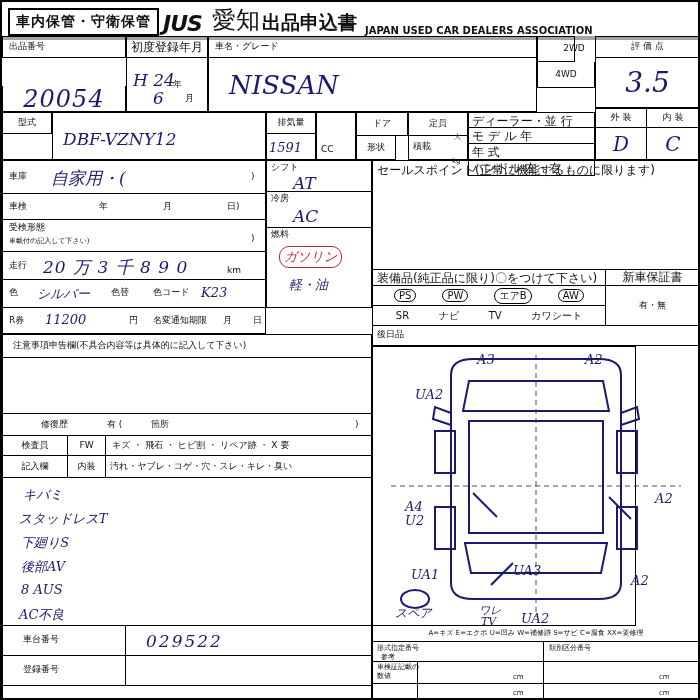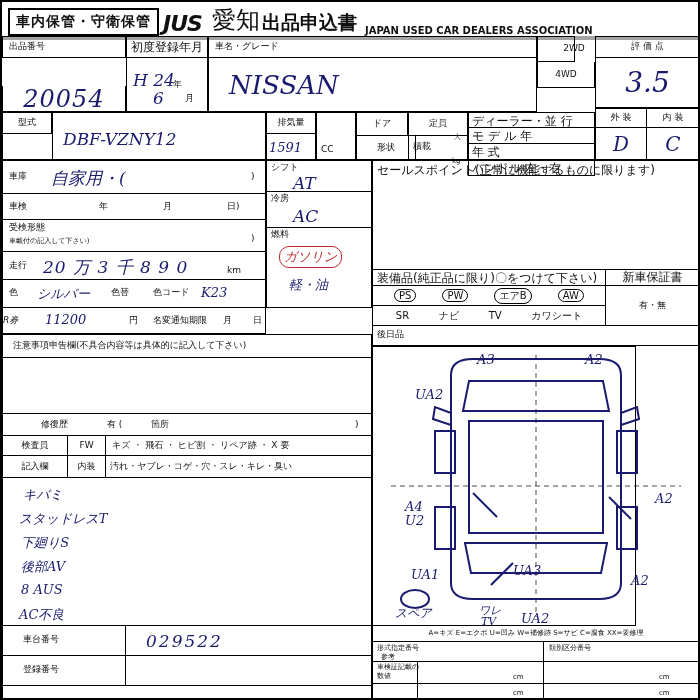--- a/index.html
+++ b/index.html
@@ -97,21 +97,21 @@
   <div class="abs bx" style="left:314px;top:110px;width:40px;height:48px;">
     <div class="lbl" style="padding:32px 0 0 4px;">CC</div>
   </div>
 
   <div class="abs bx" style="left:354px;top:110px;width:52px;height:24px;">
     <div class="lbl ctr" style="height:100%;">ドア</div>
   </div>
   <div class="abs bx" style="left:406px;top:110px;width:60px;height:24px;">
     <div class="lbl ctr" style="height:100%;">定員</div>
   </div>
-  <div class="abs bx" style="left:354px;top:134px;width:60px;height:24px;border-top:none;">
+  <div class="abs bx" style="left:354px;top:134px;width:40px;height:24px;border-top:none;">
     <div class="lbl ctr" style="height:100%;">形状</div>
   </div>
   <div class="abs bx" style="left:406px;top:134px;width:60px;height:24px;border-top:none;">
     <div class="lbl" style="padding:6px 0 0 4px;">積載</div>
   </div>
   <div class="abs" style="left:452px;top:122px;"><span class="tiny">人</span></div>
   <div class="abs" style="left:450px;top:146px;"><span class="tiny">kg</span></div>
 
   <div class="abs bx" style="left:466px;top:110px;width:127px;height:16px;">
     <div class="lbl2" style="padding:2px 0 0 3px;">ディーラー・並 行</div>
@@ -161,21 +161,21 @@
     <span class="lbl" style="position:absolute;left:224px;top:14px;">km</span>
   </div>
   <div class="abs bx" style="left:0;top:278px;width:264px;height:28px;border-top:none;">
     <span class="lbl" style="position:absolute;left:6px;top:8px;">色</span>
     <span class="hand hw-s" style="position:absolute;left:34px;top:5px;">シルバー</span>
     <span class="lbl" style="position:absolute;left:108px;top:8px;">色替</span>
     <span class="lbl" style="position:absolute;left:150px;top:8px;">色コード</span>
     <span class="hand hw-s" style="position:absolute;left:198px;top:5px;">K23</span>
   </div>
   <div class="abs bx" style="left:0;top:306px;width:264px;height:26px;border-top:none;">
-    <span class="lbl" style="position:absolute;left:0;top:8px;font-style:italic;">R券</span>
+    <span class="lbl" style="position:absolute;left:6px;top:8px;">R券</span>
     <span class="hand hw-s" style="position:absolute;left:42px;top:4px;">11200</span>
     <span class="lbl" style="position:absolute;left:126px;top:8px;">円</span>
     <span class="lbl" style="position:absolute;left:150px;top:8px;">名変通知期限</span>
     <span class="lbl" style="position:absolute;left:220px;top:8px;">月</span>
     <span class="lbl" style="position:absolute;left:250px;top:8px;">日</span>
   </div>
 
   <div class="abs bx" style="left:264px;top:158px;width:106px;height:32px;">
     <span class="lbl" style="position:absolute;left:4px;top:2px;">シフト</span>
     <span class="hand hw" style="position:absolute;left:26px;top:12px;">AT</span>

